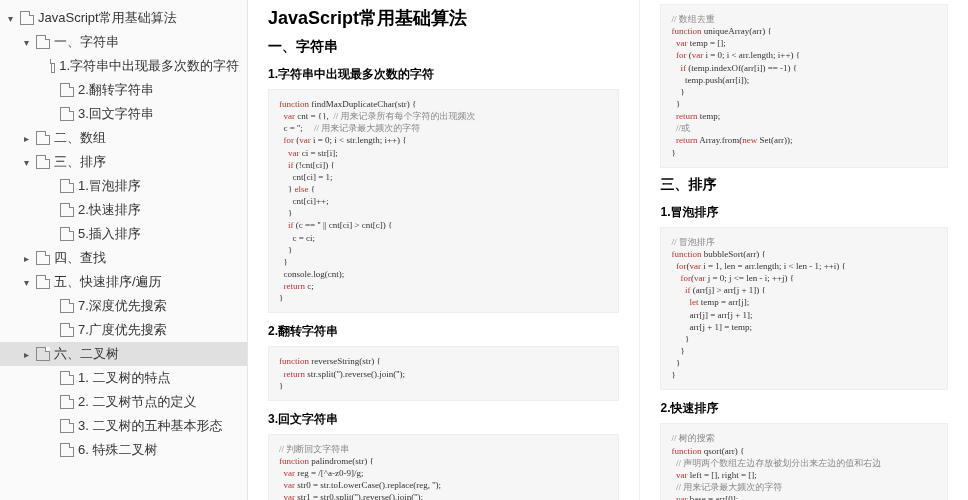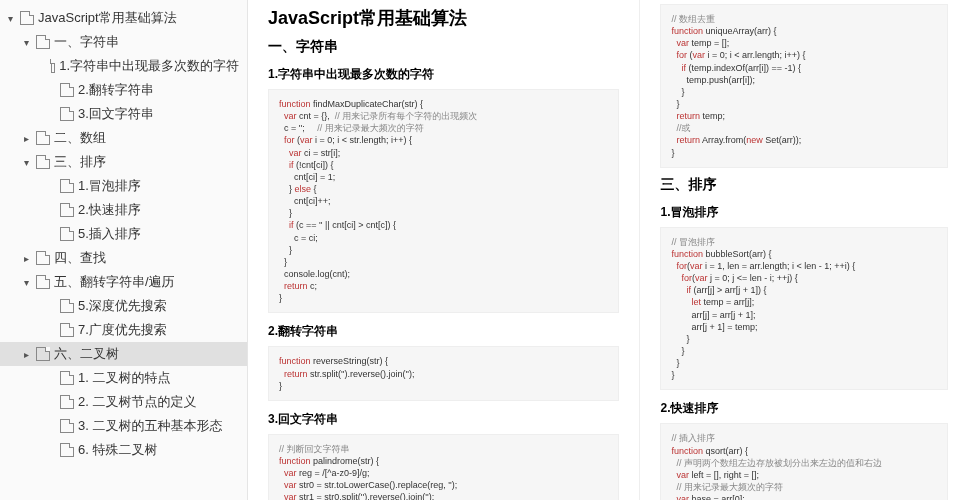--- a/index.html
+++ b/index.html
@@ -67,21 +67,21 @@
     }
     .center-col { flex: 1.1; border-right: 1px solid #eee; }
     .right-col { flex: 0.9; }
     h1 { font-size: 18px; font-weight: bold; margin: 2px 0 6px; }
     h2 { font-size: 14px; font-weight: bold; margin: 8px 0 6px; }
     h3 { font-size: 12px; font-weight: bold; margin: 10px 0 6px; }
     pre {
       background: #f6f6f6;
       border: 1px solid #eee;
       padding: 8px 10px;
-      font-family: Liberation Sans, sans-serif;
+      font-family: Liberation Serif, serif;
       font-size: 9px;
       line-height: 1.35;
       white-space: pre;
       overflow: hidden;
       color: #333;
     }
     pre .kw { color: #b33; }
     pre .cm { color: #888; }
   </style>
 </head>
@@ -139,26 +139,26 @@
       <span>5.插入排序</span>
     </div>
     <div class="tree-item pad1">
       <span class="chevron">▸</span>
       <span class="file-icon"></span>
       <span>四、查找</span>
     </div>
     <div class="tree-item pad1">
       <span class="chevron">▾</span>
       <span class="file-icon"></span>
-      <span>五、翻转字符串/遍历</span>
-    </div>
-    <div class="tree-item pad2">
-      <span class="chevron"></span>
-      <span class="file-icon"></span>
-      <span>5.深度优先搜索</span>
+      <span>五、快速排序/遍历</span>
+    </div>
+    <div class="tree-item pad2">
+      <span class="chevron"></span>
+      <span class="file-icon"></span>
+      <span>7.深度优先搜索</span>
     </div>
     <div class="tree-item pad2">
       <span class="chevron"></span>
       <span class="file-icon"></span>
       <span>7.广度优先搜索</span>
     </div>
     <div class="tree-item pad1 selected">
       <span class="chevron">▸</span>
       <span class="file-icon"></span>
       <span>六、二叉树</span>
@@ -241,21 +241,21 @@
     <span class="kw">for</span>(<span class="kw">var</span> j = 0; j &lt;= len - i; ++j) {
       <span class="kw">if</span> (arr[j] &gt; arr[j + 1]) {
         <span class="kw">let</span> temp = arr[j];
         arr[j] = arr[j + 1];
         arr[j + 1] = temp;
       }
     }
   }
 }</pre>
     <h3>2.快速排序</h3>
-    <pre id="r-code2"><span class="cm">// 插入排序</span>
+    <pre id="r-code2"><span class="cm">// 树的搜索</span>
 <span class="kw">function</span> qsort(arr) {
   <span class="cm">// 声明两个数组左边存放被划分出来左边的值和右边</span>
   <span class="kw">var</span> left = [], right = [];
   <span class="cm">// 用来记录最大频次的字符</span>
   <span class="kw">var</span> base = arr[0];
   
   (arr.length &lt;= 1)  arr;
   
   ( i = 1, len = arr.length; i &lt; len; i++) {
     (arr[i] &lt;= base) {

